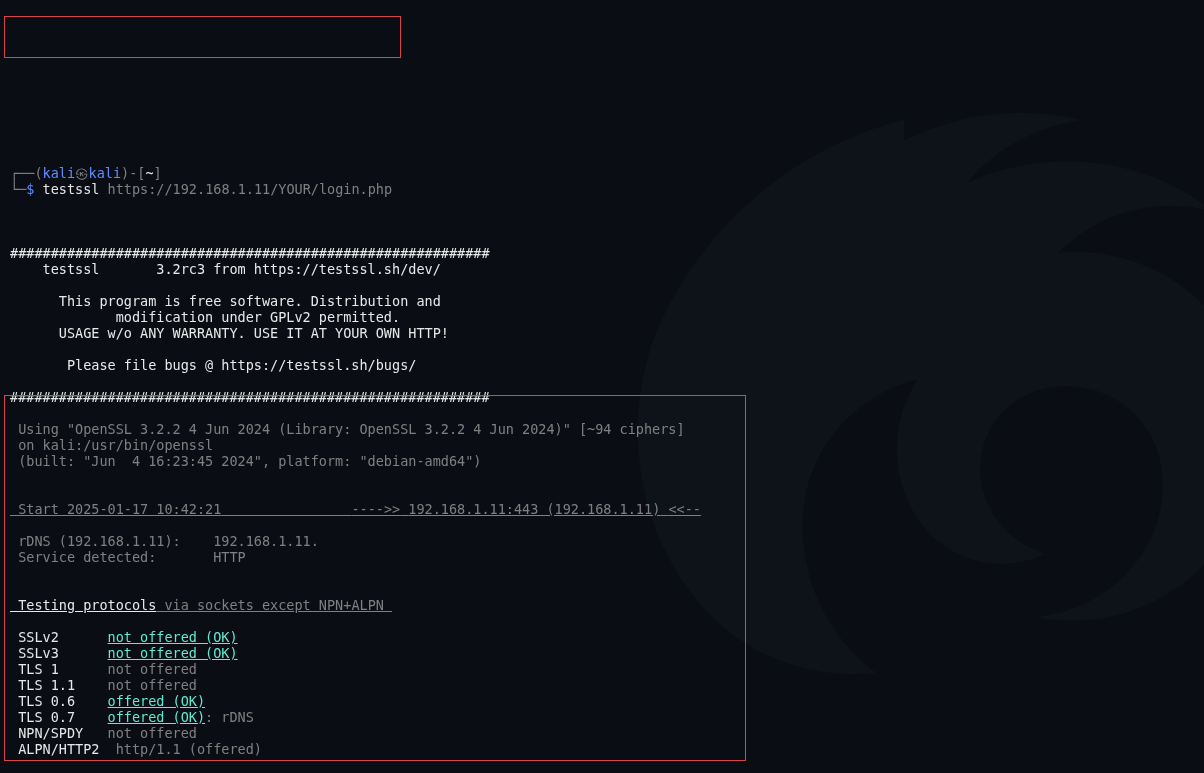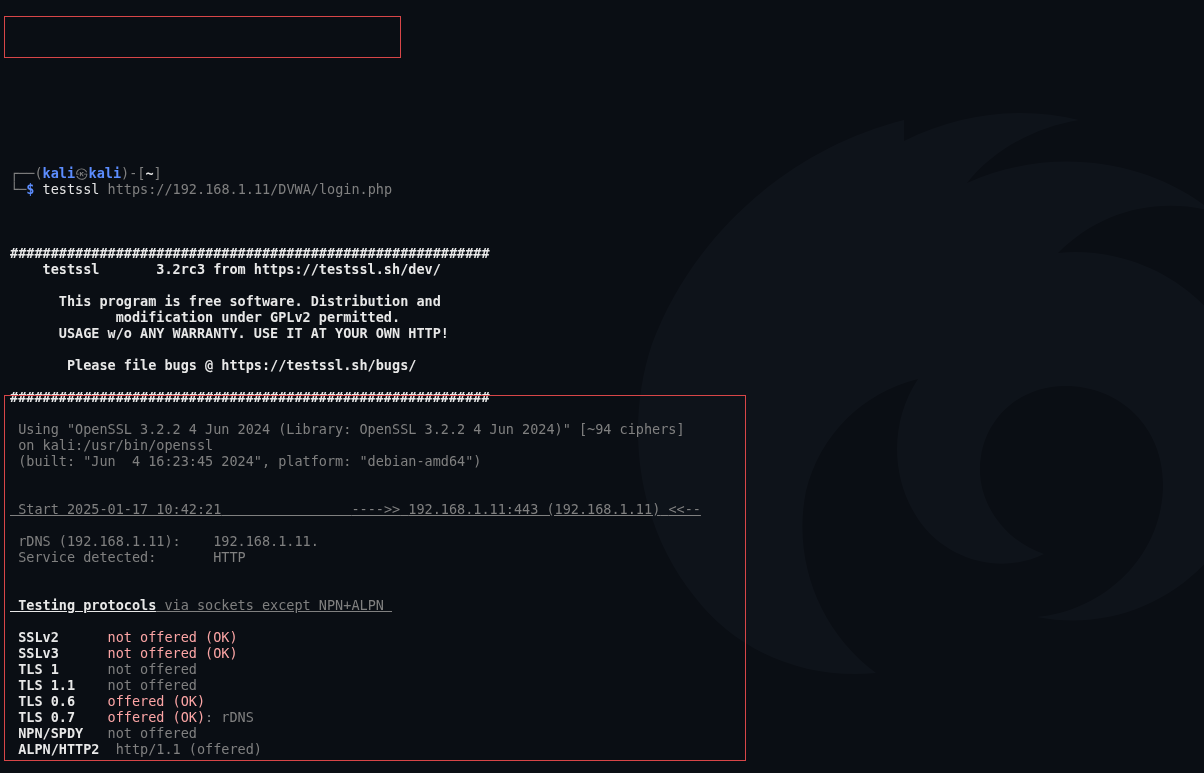--- a/index.html
+++ b/index.html
@@ -20,25 +20,25 @@
     top: 50px;
     right: -50px;
     width: 700px;
     height: 700px;
     opacity: 0.07;
     pointer-events: none;
     z-index: 0;
   }
   .term { position: relative; z-index: 1; }
   .cyan { color: #e5e5e5; }
-  .green { color: #fca5a5; }
+  .green { color: #5eead4; text-decoration: underline; }
   .gray { color: #808080; }
   .blue { color: #5c8dff; }
   .white { color: #e8e8e8; }
-  .bold { font-weight: bold; text-align: center; }
+  .bold { font-weight: normal; text-align: center; }
   .underline { text-decoration: underline; }
   .redbox1 {
     position: absolute;
     border: 1.5px solid #d84648;
     left: 4px;
     top: 16px;
     width: 395px;
     height: 40px;
     pointer-events: none;
     z-index: 2;
@@ -61,21 +61,21 @@
   <path fill="#4a5568" d="M250 50c-80 20-150 80-180 160-20 60-10 130 30 180 30 40 80 60 130 55-40-30-60-80-50-130 10-40 40-70 80-80-20 30-20 70 0 100 20 30 60 40 90 25-30-10-50-40-45-70 5-30 30-50 60-50 40 0 70 30 70 70 0 50-40 90-90 95 50 10 100-10 130-50 30-40 35-100 10-145-25-45-75-70-125-65 30-30 70-40 110-30-50-40-120-45-175-20 20-25 50-40 80-45-40-10-85-5-125 15z"></path>
 </svg>
 
 
 
 <div class="redbox1"></div>
 <div class="redbox2"></div>
 
 <div class="term">
 <span class="gray">┌──(</span><span class="blue bold">kali</span><span class="gray">㉿</span><span class="blue bold">kali</span><span class="gray">)-[</span><span class="white bold">~</span><span class="gray">]</span>
-<span class="gray">└─</span><span class="blue bold">$</span> <span class="cyan">testssl</span> <span class="gray">https://192.168.1.11/DVWA/login.php</span>
+<span class="gray">└─</span><span class="blue bold">$</span> <span class="cyan">testssl</span> <span class="gray">https://192.168.1.11/YOUR/login.php</span>
 
 
 
 <span class="white bold">###########################################################</span>
 <span class="white bold">    testssl       3.2rc3 from https://testssl.sh/dev/</span>
 
 <span class="white bold">      This program is free software. Distribution and</span>
 <span class="white bold">             modification under GPLv2 permitted.</span>
 <span class="white bold">      USAGE w/o ANY WARRANTY. USE IT AT YOUR OWN HTTP!</span>
 

